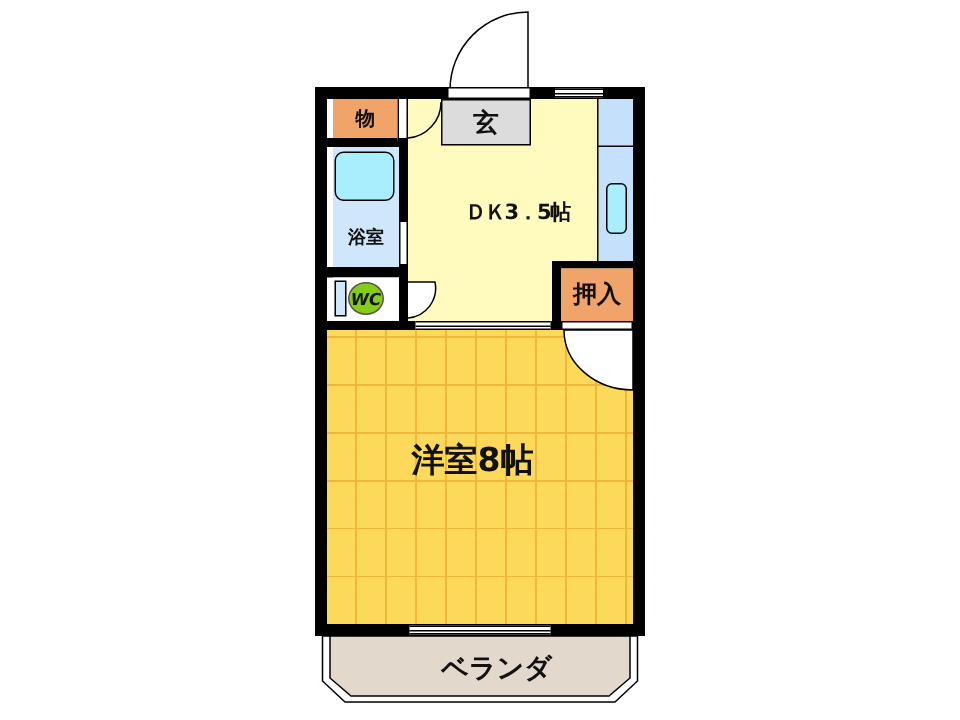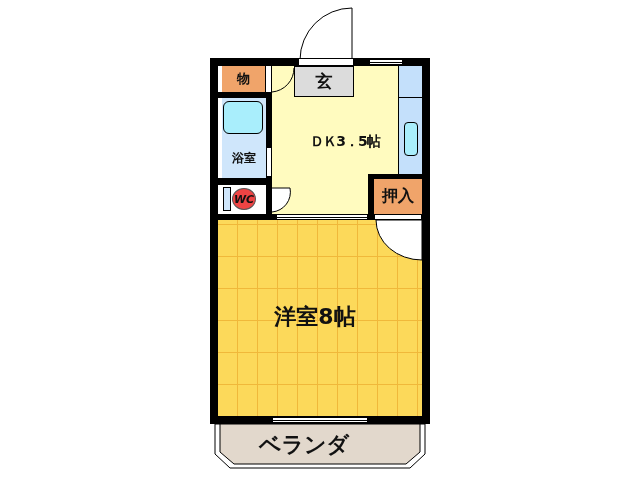--- a/index.html
+++ b/index.html
@@ -53,42 +53,42 @@
 
 <div class="abs" style="left:222px;top:98px;width:44px;height:80px;background:#cfe6fb;"></div>
 <div class="abs" style="left:223px;top:101px;width:40px;height:33px;background:#a9eefc;border:1px solid #000;border-radius:6px;"></div>
 <div class="abs label" style="left:222px;top:148px;width:44px;height:20px;font-size:12px;text-align:right;">浴室</div>
 <div class="abs wall" style="left:266px;top:92px;width:6px;height:126px;"></div>
 <div class="abs" style="left:266px;top:148px;width:6px;height:28px;background:#fff;border-left:1px solid #000;border-right:1px solid #000;"></div>
 <div class="abs wall" style="left:218px;top:178px;width:54px;height:7px;"></div>
 
 <div class="abs" style="left:222px;top:185px;width:44px;height:29px;background:#fff;"></div>
 <div class="abs" style="left:223px;top:187px;width:8px;height:24px;background:#cfe6fb;border:1px solid #000;"></div>
-<div class="abs label" style="left:232px;top:188px;width:24px;height:22px;border:1px solid #555;border-radius:50%;background:#ef4444;font-size:11px;font-style:italic;">
+<div class="abs label" style="left:232px;top:188px;width:24px;height:22px;border:1px solid #555;border-radius:50%;background:#84cc16;font-size:11px;font-style:italic;">
   <span>WC</span>
 </div>
 <svg class="abs" style="left:272px;top:186px;width:20px;height:28px;" viewBox="0 0 20 28">
   <path d="M0 26 A20 20 0 0 0 18 2 L0 2" fill="#fff" stroke="#000" stroke-width="1"></path>
 </svg>
 
 <div class="abs wall" style="left:218px;top:214px;width:160px;height:6px;"></div>
 <div class="abs window" style="left:277px;top:214px;width:90px;height:6px;"></div>
 
 <div class="abs wall" style="left:368px;top:174px;width:6px;height:46px;"></div>
 <div class="abs wall" style="left:368px;top:174px;width:54px;height:5px;"></div>
 <div class="abs label" style="left:374px;top:179px;width:48px;height:35px;background:#f0a46a;font-size:16px;justify-content:center;">
   <span>押入</span>
 </div>
 <div class="abs" style="left:374px;top:214px;width:48px;height:6px;background:#fff;border:1px solid #000;"></div>
 
 <div class="abs floor-wood" style="left:218px;top:220px;width:204px;height:196px;"></div>
 <svg class="abs" style="left:374px;top:220px;width:48px;height:42px;" viewBox="0 0 48 42">
   <path d="M2 0 A46 40 0 0 0 48 40 L48 0 Z" fill="#fff" stroke="#000" stroke-width="1"></path>
 </svg>
-<div class="abs label" style="left:240px;top:290px;width:150px;height:34px;font-size:22px;margin-top:10px;">洋室8帖</div>
+<div class="abs label" style="left:240px;top:290px;width:150px;height:34px;font-size:22px;">洋室8帖</div>
 
 <div class="abs window" style="left:273px;top:417px;width:94px;height:6px;"></div>
 
 <svg class="abs" style="left:214px;top:424px;width:212px;height:46px;" viewBox="0 0 212 46">
   <polygon points="1,0 1,30 16,44 196,44 211,30 211,0" fill="#fff" stroke="#000" stroke-width="1"></polygon>
   <polygon points="6,0 6,28 20,40 192,40 206,28 206,0" fill="#e2d8cc" stroke="#000" stroke-width="1"></polygon>
 </svg>
-<div class="abs label" style="left:229px;top:432px;width:150px;height:26px;font-size:22px;">ベランダ</div>
+<div class="abs label" style="left:256px;top:432px;width:150px;height:26px;font-size:18px;">ベランダ</div>
 
 </body></html>

